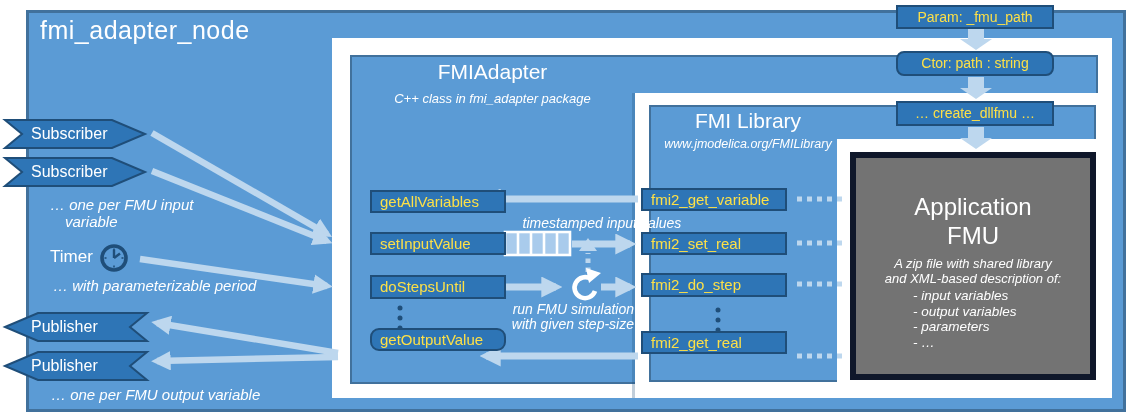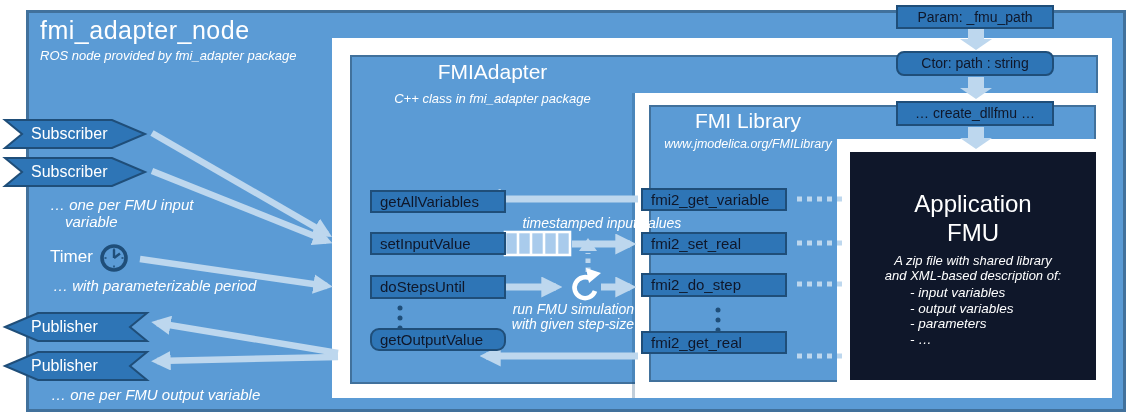--- a/index.html
+++ b/index.html
@@ -7,25 +7,25 @@
           font-family:"Liberation Sans",sans-serif;overflow:hidden;color:#fff;}
   .abs{position:absolute;box-sizing:border-box;}
   .outer{left:26px;top:10px;width:1100px;height:402px;background:#5b9bd5;border:3px solid #41719c;}
   .frame{background:#ffffff;}
   .frameA{left:332px;top:38px;width:780px;height:360px;}
   .frameB{left:635px;top:93px;width:477px;height:305px;box-shadow:-3px 0 0 rgba(31,78,121,0.28);}
   .frameC{left:837px;top:139px;width:275px;height:259px;}
   .bluebox{background:#5b9bd5;border:2px solid #41719c;}
   .adapterBox{left:350px;top:55px;width:748px;height:329px;}
   .libraryBox{left:649px;top:105px;width:447px;height:277px;}
-  .fmuBox{left:850px;top:152px;width:246px;height:228px;background:#0f172a;border:3px solid #0f172a;}
+  .fmuBox{left:850px;top:152px;width:246px;height:228px;background:#737373;border:6px solid #0f172a;}
   .h-node{left:40px;top:16px;font-size:25px;letter-spacing:0.5px;}
   .h-sub{font-style:italic;font-size:13px;}
   .h-inner{font-size:21px;text-align:center;}
-  .darkbox{background:#2e75b6;border:2px solid #1f4e79;color:#0f172a;}
+  .darkbox{background:#2e75b6;border:2px solid #1f4e79;color:#fde047;}
   .mbox{width:136px;height:23px;font-size:15px;line-height:19px;padding-left:8px;white-space:nowrap;margin-left:30px;}
   .fbox{width:146px;height:23px;font-size:15px;line-height:19px;padding-left:8px;white-space:nowrap;}
   .pbox{width:158px;height:25px;font-size:14px;line-height:21px;text-align:center;white-space:nowrap;}
   .cap{font-style:italic;font-size:15px;line-height:17px;}
   .note{font-style:italic;font-size:14px;line-height:15px;}
   .shape-label{font-size:16px;line-height:28px;padding-left:26px;}
   .fmu-title{font-size:24px;line-height:29px;text-align:center;}
   .fmu-desc{font-style:italic;font-size:13px;line-height:15px;text-align:center;margin:6px 0 2px 0;}
   .fmu-items{font-style:italic;font-size:13.5px;line-height:15.5px;margin-left:57px;}
 </style>
@@ -129,21 +129,20 @@
       <circle cx="400" cy="308" r="2.5"></circle>
         <circle cx="400" cy="318" r="2.5"></circle>
         <circle cx="400" cy="328" r="2.5"></circle>
       <circle cx="718" cy="310" r="2.5"></circle>
         <circle cx="718" cy="320" r="2.5"></circle>
         <circle cx="718" cy="330" r="2.5"></circle>
     </g>
   </svg>
 
   <div class="abs h-node">fmi_adapter_node</div>
-  <div class="abs h-sub" style="left:40px;top:48px;">ROS node provided by fmi_adapter package</div>
 
   <div class="abs h-inner" style="left:350px;top:60px;width:285px;">FMIAdapter</div>
   <div class="abs h-sub" style="left:350px;top:91px;width:285px;text-align:center;">C++ class in fmi_adapter package</div>
 
   <div class="abs h-inner" style="left:649px;top:109px;width:198px;">FMI Library</div>
   <div class="abs h-sub" style="left:644px;top:137px;width:208px;text-align:center;font-size:12.5px;">www.jmodelica.org/FMILibrary</div>
 
   <div class="abs darkbox pbox" style="left:896px;top:5px;height:24px;line-height:20px;">Param: _fmu_path</div>
   <div class="abs darkbox pbox" style="left:896px;top:51px;border-radius:8px;">Ctor: path : string</div>
   <div class="abs darkbox pbox" style="left:896px;top:101px;">… create_dllfmu …</div>

